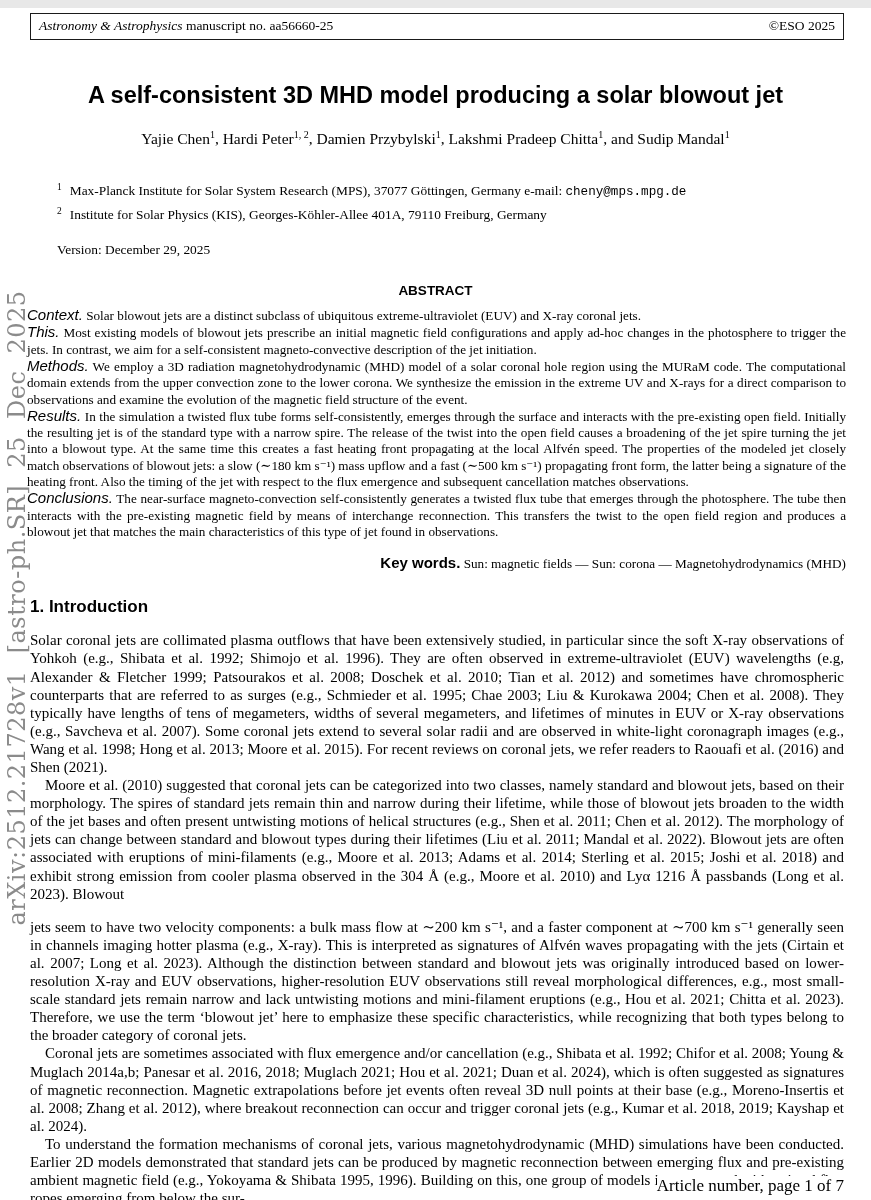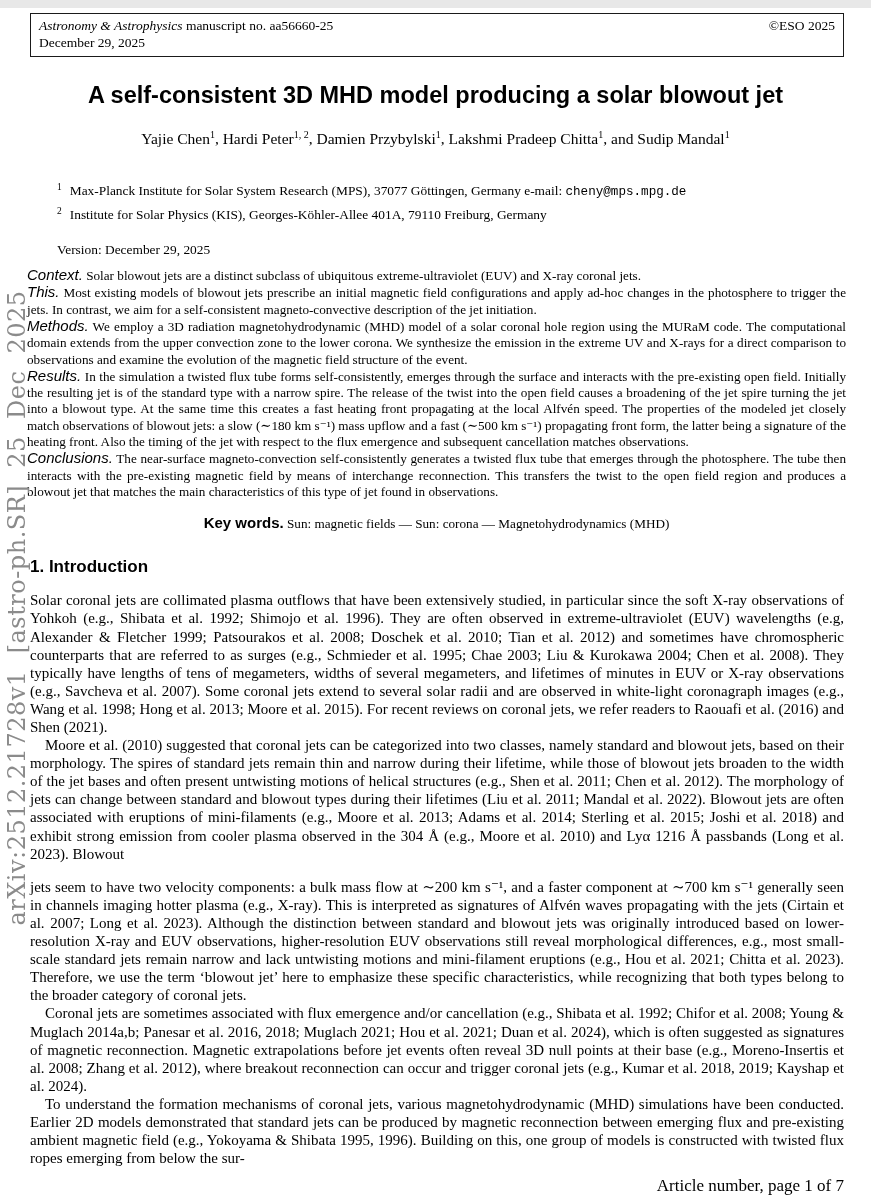--- a/index.html
+++ b/index.html
@@ -65,21 +65,21 @@
     font-size:13.2px; line-height:16.3px;
     text-align:justify;
   }
   .abstract p { margin:0; }
   .ab-label, .kw-label {
     font-family:"Liberation Sans","DejaVu Sans",sans-serif;
     font-size:15px;
   }
   .ab-label { font-style:italic; }
   .kw-label { font-weight:bold; }
-  .keywords { margin:14px 25px 0 27px; font-size:13.2px; text-align:center; }
+  .keywords { margin:14px 25px 0 27px; font-size:13.2px; text-align:right; }
   
   .columns {
     display:flex; gap:15px;
     margin:26px 27px 0 30px;
     font-size:15px; line-height:18.1px;
     text-align:justify;
     flex-direction:column;
   }
   .col { flex:1; min-width:0; }
   .section-heading {
@@ -99,40 +99,40 @@
   }
 </style>
 </head>
 <body>
 
 <div class="page">
 
   <div class="header-box">
     <div class="header-left">
       <div><span class="journal">Astronomy &amp; Astrophysics</span><span> manuscript no. aa56660-25</span></div>
-      <div>December 29, 2025</div>
     </div>
     <div class="header-right">©ESO 2025</div>
   </div>
 
   <div class="arxiv">arXiv:2512.21728v1 [astro-ph.SR] 25 Dec 2025</div>
 
   <div class="title">A self-consistent 3D MHD model producing a solar blowout jet</div>
 
   <div class="authors">
     <span><span>Yajie Chen</span><sup>1</sup><span>, </span></span><span><span>Hardi Peter</span><sup>1, 2</sup><span>, </span></span><span><span>Damien Przybylski</span><sup>1</sup><span>, </span></span><span><span>Lakshmi Pradeep Chitta</span><sup>1</sup><span>, and </span></span><span><span>Sudip Mandal</span><sup>1</sup></span>
   </div>
 
   <div class="affiliations">
     <div class="affil"><span class="marker">1</span><span>Max-Planck Institute for Solar System Research (MPS), 37077 Göttingen, Germany e-mail: </span><span class="mono">cheny@mps.mpg.de</span></div>
     <div class="affil"><span class="marker">2</span><span>Institute for Solar Physics (KIS), Georges-Köhler-Allee 401A, 79110 Freiburg, Germany</span></div>
   </div>
 
   <div class="version">Version: December 29, 2025</div>
 
+  <div class="abstract-heading">ABSTRACT</div>
   <div class="abstract">
     <p><span class="ab-label">Context.</span><span> Solar blowout jets are a distinct subclass of ubiquitous extreme-ultraviolet (EUV) and X-ray coronal jets.</span></p>
     <p><span class="ab-label">This.</span><span> Most existing models of blowout jets prescribe an initial magnetic field configurations and apply ad-hoc changes in the photosphere to trigger the jets. In contrast, we aim for a self-consistent magneto-convective description of the jet initiation.</span></p>
     <p><span class="ab-label">Methods.</span><span> We employ a 3D radiation magnetohydrodynamic (MHD) model of a solar coronal hole region using the MURaM code. The computational domain extends from the upper convection zone to the lower corona. We synthesize the emission in the extreme UV and X-rays for a direct comparison to observations and examine the evolution of the magnetic field structure of the event.</span></p>
     <p><span class="ab-label">Results.</span><span> In the simulation a twisted flux tube forms self-consistently, emerges through the surface and interacts with the pre-existing open field. Initially the resulting jet is of the standard type with a narrow spire. The release of the twist into the open field causes a broadening of the jet spire turning the jet into a blowout type. At the same time this creates a fast heating front propagating at the local Alfvén speed. The properties of the modeled jet closely match observations of blowout jets: a slow (∼180 km s⁻¹) mass upflow and a fast (∼500 km s⁻¹) propagating front form, the latter being a signature of the heating front. Also the timing of the jet with respect to the flux emergence and subsequent cancellation matches observations.</span></p>
     <p><span class="ab-label">Conclusions.</span><span> The near-surface magneto-convection self-consistently generates a twisted flux tube that emerges through the photosphere. The tube then interacts with the pre-existing magnetic field by means of interchange reconnection. This transfers the twist to the open field region and produces a blowout jet that matches the main characteristics of this type of jet found in observations.</span></p>
   </div>
 
   <div class="keywords">
     <span class="kw-label">Key words.</span><span> Sun: magnetic fields — Sun: corona — Magnetohydrodynamics (MHD)</span>

